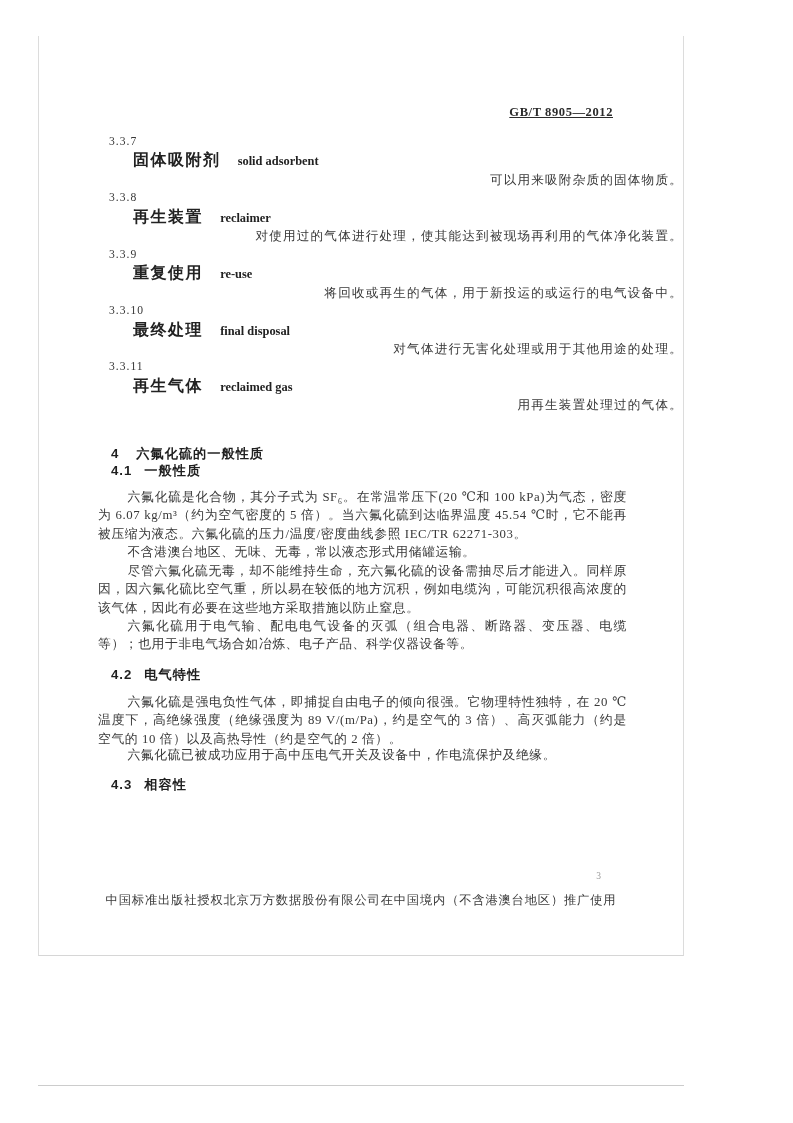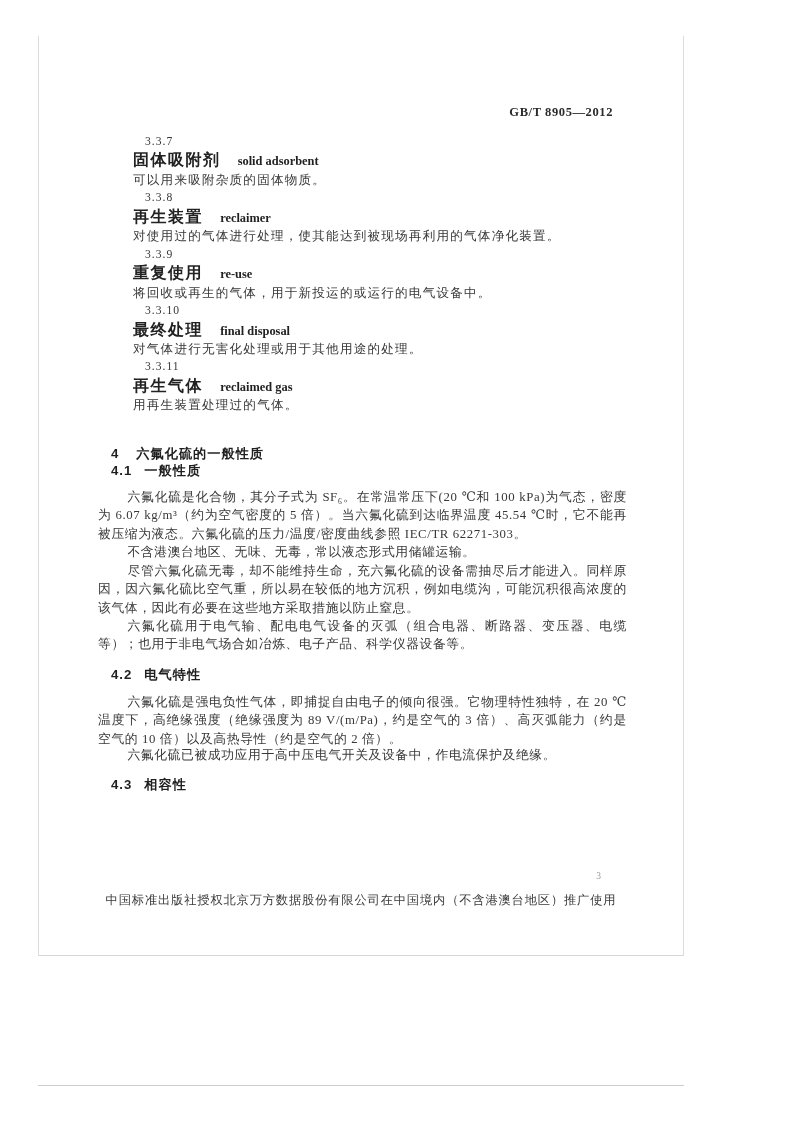--- a/index.html
+++ b/index.html
@@ -9,28 +9,28 @@
     color:#333333;
     -webkit-font-smoothing:antialiased;
   }
   .page{
     position:absolute;left:38px;top:36px;width:646px;height:920px;
     border-left:1px solid #dcdcdc;border-right:1px solid #dcdcdc;border-bottom:1px solid #d6d6d6;
     background:#ffffff;box-sizing:border-box;
   }
   .doc-header{
     position:absolute;top:69px;right:70px;
-    font-weight:bold;font-size:12.5px;letter-spacing:0.6px;color:#2b2b2b;
+    font-weight:bold;font-size:12.5px;letter-spacing:0.6px;color:#2b2b2b;text-decoration:underline;
   }
   .terms{position:absolute;top:97px;left:0;width:100%;line-height:18.45px;font-size:12.6px;}
-  .term-number{margin-left:106px;font-size:11.6px;letter-spacing:1px;color:#363636;}
+  .term-number{margin-left:70px;font-size:11.6px;letter-spacing:1px;color:#363636;}
   .term-title{margin-left:94px;font-weight:bold;color:#222222;}
   .term-title .zh{font-family:"Liberation Sans","DejaVu Sans",sans-serif;font-size:16px;letter-spacing:1.5px;}
   .term-title .en{margin-left:14px;font-family:"Liberation Serif","DejaVu Serif",serif;font-size:12.4px;}
-  .term-def{margin-left:94px;letter-spacing:1.2px;color:#383838;}
+  .term-def{margin-left:94px;letter-spacing:1.2px;color:#383838;text-align:right;}
   .heading{
     position:absolute;left:72px;
     font-family:"Liberation Sans","DejaVu Sans",sans-serif;
     font-weight:bold;font-size:13.2px;color:#1f1f1f;line-height:19px;letter-spacing:1px;
   }
   .heading .num{letter-spacing:1px;}
   .heading .gap-lg{display:inline-block;width:17px;}
   .heading .gap-sm{display:inline-block;width:12px;}
   .para{
     position:absolute;left:59px;width:529px;

